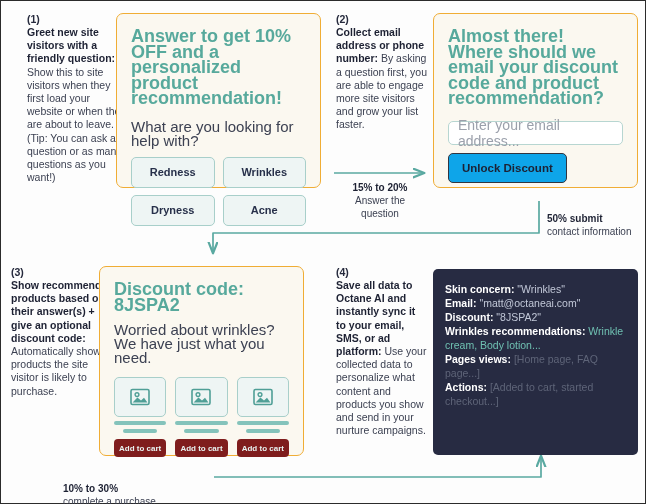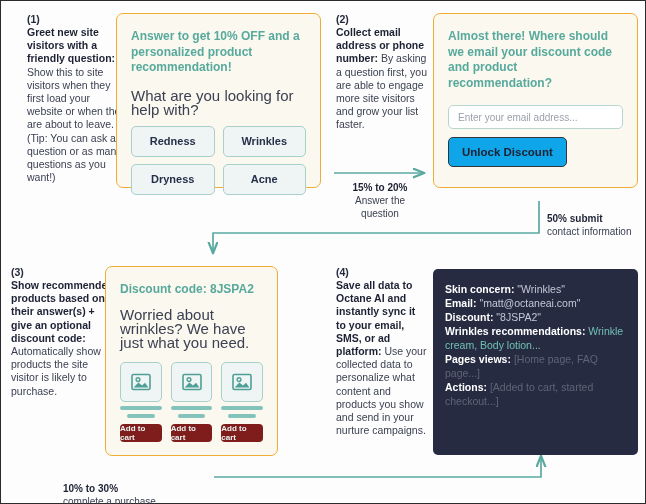--- a/index.html
+++ b/index.html
@@ -34,21 +34,21 @@
 
   
   .panel {
     position: absolute;
     background: #fbf8f0;
     border: 1.6px solid #f0ad35;
     border-radius: 7px;
   }
   .panel-headline {
     color: #57a99c; font-weight: bold;
-    font-size: 12px; line-height: 15.5px;
+    font-size: 18px; line-height: 15.5px;
   }
   .panel-sub {
     color: #3c4152; font-size: 15px; line-height: 14px;
   }
 
   
   .quiz-grid {
     display: grid;
     grid-template-columns: 1fr 1fr;
     gap: 7px 8px;
@@ -63,21 +63,21 @@
   }
 
   
   .email-input {
     width: 100%; height: 24px;
     background: #ffffff;
     border: 1.2px solid #b7d6d1;
     border-radius: 5px;
     padding: 0 9px;
     display: flex; align-items: center;
-    font-size: 10px; color: #9ba0ab;
+    font-size: 14px; color: #9ba0ab;
   }
   .unlock-btn {
     margin-top: 8px;
     display: inline-flex; align-items: center; justify-content: center;
     height: 30px; padding: 0 13px;
     background: #0ea5e9;
     border: 1.4px solid #32353f;
     border-radius: 5px;
     font-size: 11.5px; font-weight: bold; color: #1d2133;
   }
@@ -190,21 +190,21 @@
     <span>complete a purchase</span>
   </div>
 
   <div class="step-col" style="left:10px; top:265px; width:104px;">
     <div class="step-num">(3)</div>
     <div class="step-body">
       <b>Show recommended products based on their answer(s) + give an optional discount code:</b><span> Automatically show products the site visitor is likely to purchase.</span>
     </div>
   </div>
 
-  <div class="panel" style="left:104px; top:265px; width:173px; height:190px; padding:15px 14px;">
+  <div class="panel" style="left:98px; top:265px; width:205px; height:190px; padding:15px 14px;">
     <div class="panel-headline">Discount code: 8JSPA2</div>
     <div class="panel-sub" style="margin-top:10px;">Worried about wrinkles? We have just what you need.</div>
     <div class="prod-row" style="margin-top:12px;">
 
       <div class="prod-card">
         <div class="prod-img">
           <svg width="22" height="20" viewBox="0 0 22 20">
             <rect x="2" y="2.5" width="18" height="15" rx="1.5" fill="none" stroke="#4f9f96" stroke-width="1.6"></rect>
             <circle cx="8" cy="7.6" r="1.9" fill="none" stroke="#4f9f96" stroke-width="1.4"></circle>
             <path d="M3.6,15.5 L8.4,10.6 L12,13.6 L15,10.8 L18.4,15.5 Z" fill="#4f9f96"></path>

